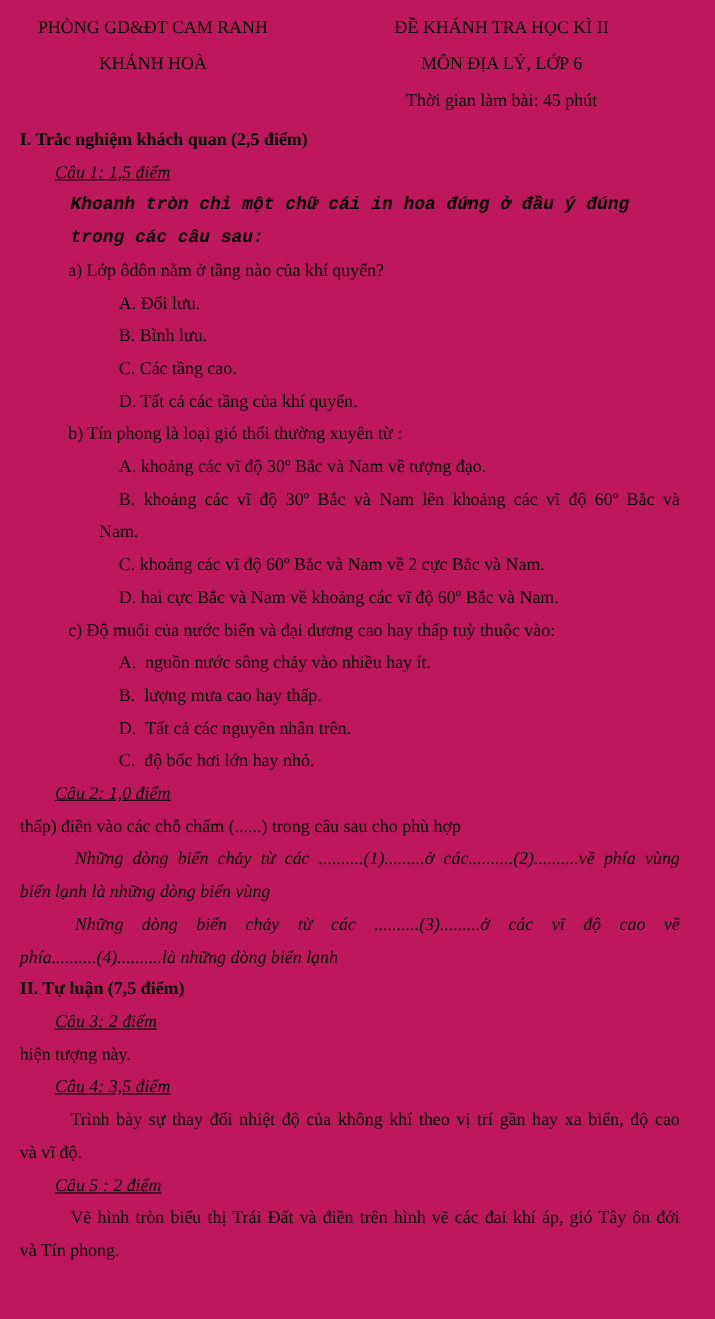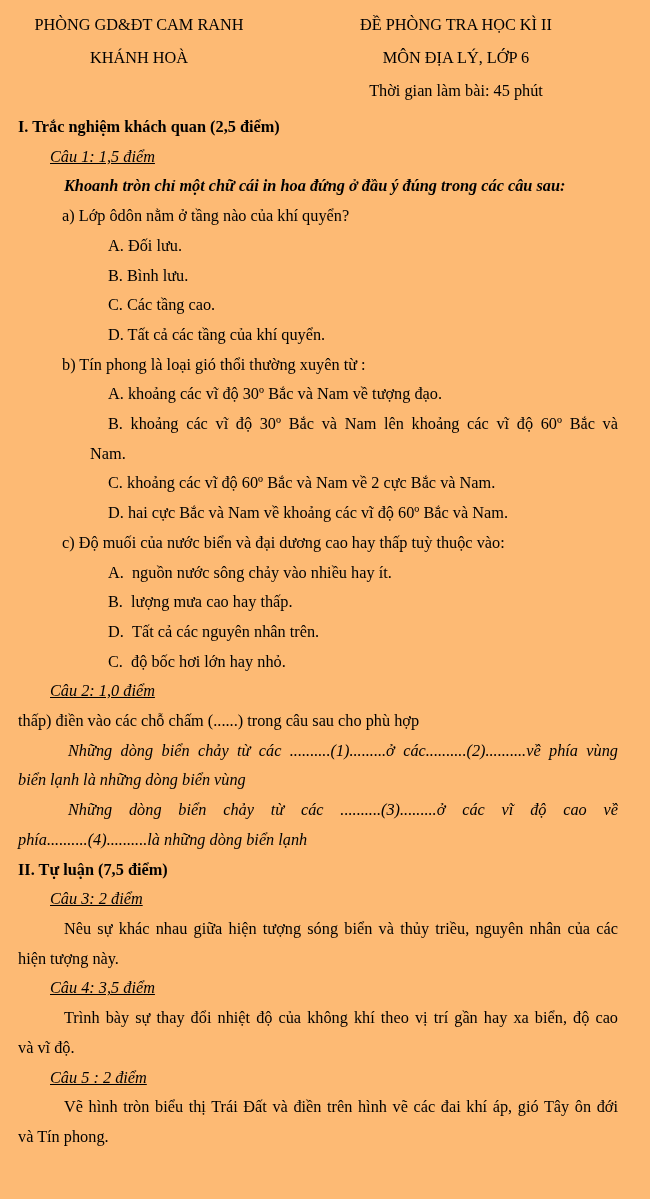--- a/index.html
+++ b/index.html
@@ -1,54 +1,54 @@
 <!DOCTYPE html>
 <html lang="vi"><head>
 <meta charset="utf-8">
 <style>
   html,body{margin:0;padding:0;}
   .page{
     width:650px;height:1199px;
-    background:#fdba74;color:#000000;
+    background:#be185d;color:#000000;
     font-family:"Liberation Serif","DejaVu Serif",serif;
     font-size:16.3px;
     position:relative;overflow:hidden;
   }
   
   .hdr{display:flex;padding-top:8px;}
   .hdr-left{width:278px;text-align:center;line-height:33px;}
   .hdr-right{width:320px;margin-left:18px;text-align:center;line-height:33px;}
   .hdr p{margin:0;}
   
   .doc-body{padding:0 32px 0 18px;margin-top:5px;}
   .doc-body p{margin:0;line-height:29.7px;min-height:29.7px;}
   .sec{font-weight:bold;}
   .cau{padding-left:32px;text-decoration:underline;font-style:italic;}
-  .inst{font-weight:bold;font-style:italic;padding-left:46px;}
+  .inst{font-weight:bold;font-style:italic;padding-left:46px;font-family:Liberation Mono, monospace;}
   .q{padding-left:44px;}
   .opt{padding-left:90px;}
   .contopt{padding-left:72px;}
   .ind{padding-left:46px;}
   .ind1{padding-left:28px;}
   .ind2{padding-left:50px;}
   .ital{font-style:italic;}
   .jx{text-align:justify;text-align-last:justify;}
 </style>
 </head>
 <body>
 
 <div class="page">
 
   <div class="hdr">
     <div class="hdr-left">
       <p>PHÒNG GD&amp;ĐT CAM RANH</p>
       <p>KHÁNH HOÀ</p>
     </div>
     <div class="hdr-right">
-      <p>ĐỀ PHÒNG TRA HỌC KÌ II</p>
+      <p>ĐỀ KHÁNH TRA HỌC KÌ II</p>
       <p>MÔN ĐỊA LÝ, LỚP 6</p>
       <p>Thời gian làm bài: 45 phút</p>
     </div>
   </div>
 
   <div class="doc-body">
       <p class="sec">I. Trắc nghiệm khách quan (2,5 điểm)</p>
       <p class="cau">Câu 1: 1,5 điểm</p>
       <p class="inst">Khoanh tròn chỉ một chữ cái in hoa đứng ở đầu ý đúng trong các câu sau:</p>
       <p class="q">a) Lớp ôdôn nằm ở tầng nào của khí quyển?</p>
@@ -68,21 +68,20 @@
       <p class="opt">D. &nbsp;Tất cả các nguyên nhân trên.</p>
       <p class="opt">C. &nbsp;độ bốc hơi lớn hay nhỏ.</p>
       <p class="cau">Câu 2: 1,0 điểm</p>
       <p>thấp) điền vào các chỗ chấm (......) trong câu sau cho phù hợp</p>
       <p class="ital ind2 jx">Những dòng biển chảy từ các ..........(1).........ở các..........(2)..........về phía vùng</p>
       <p class="ital">biển lạnh là những dòng biển vùng</p>
       <p class="ital ind2 jx">Những dòng biển chảy từ các ..........(3).........ở các vĩ độ cao về</p>
       <p class="ital">phía..........(4)..........là những dòng biển lạnh</p>
       <p class="sec">II. Tự luận (7,5 điểm)</p>
       <p class="cau">Câu 3: 2 điểm</p>
-      <p class="ind jx">Nêu sự khác nhau giữa hiện tượng sóng biển và thủy triều, nguyên nhân của các</p>
       <p>hiện tượng này.</p>
       <p class="cau">Câu 4: 3,5 điểm</p>
       <p class="ind jx">Trình bày sự thay đổi nhiệt độ của không khí theo vị trí gần hay xa biển, độ cao</p>
       <p>và vĩ độ.</p>
       <p class="cau">Câu 5 : 2 điểm</p>
       <p class="ind jx">Vẽ hình tròn biểu thị Trái Đất và điền trên hình vẽ các đai khí áp, gió Tây ôn đới</p>
       <p>và Tín phong.</p>
     </div>
 
 </div>

